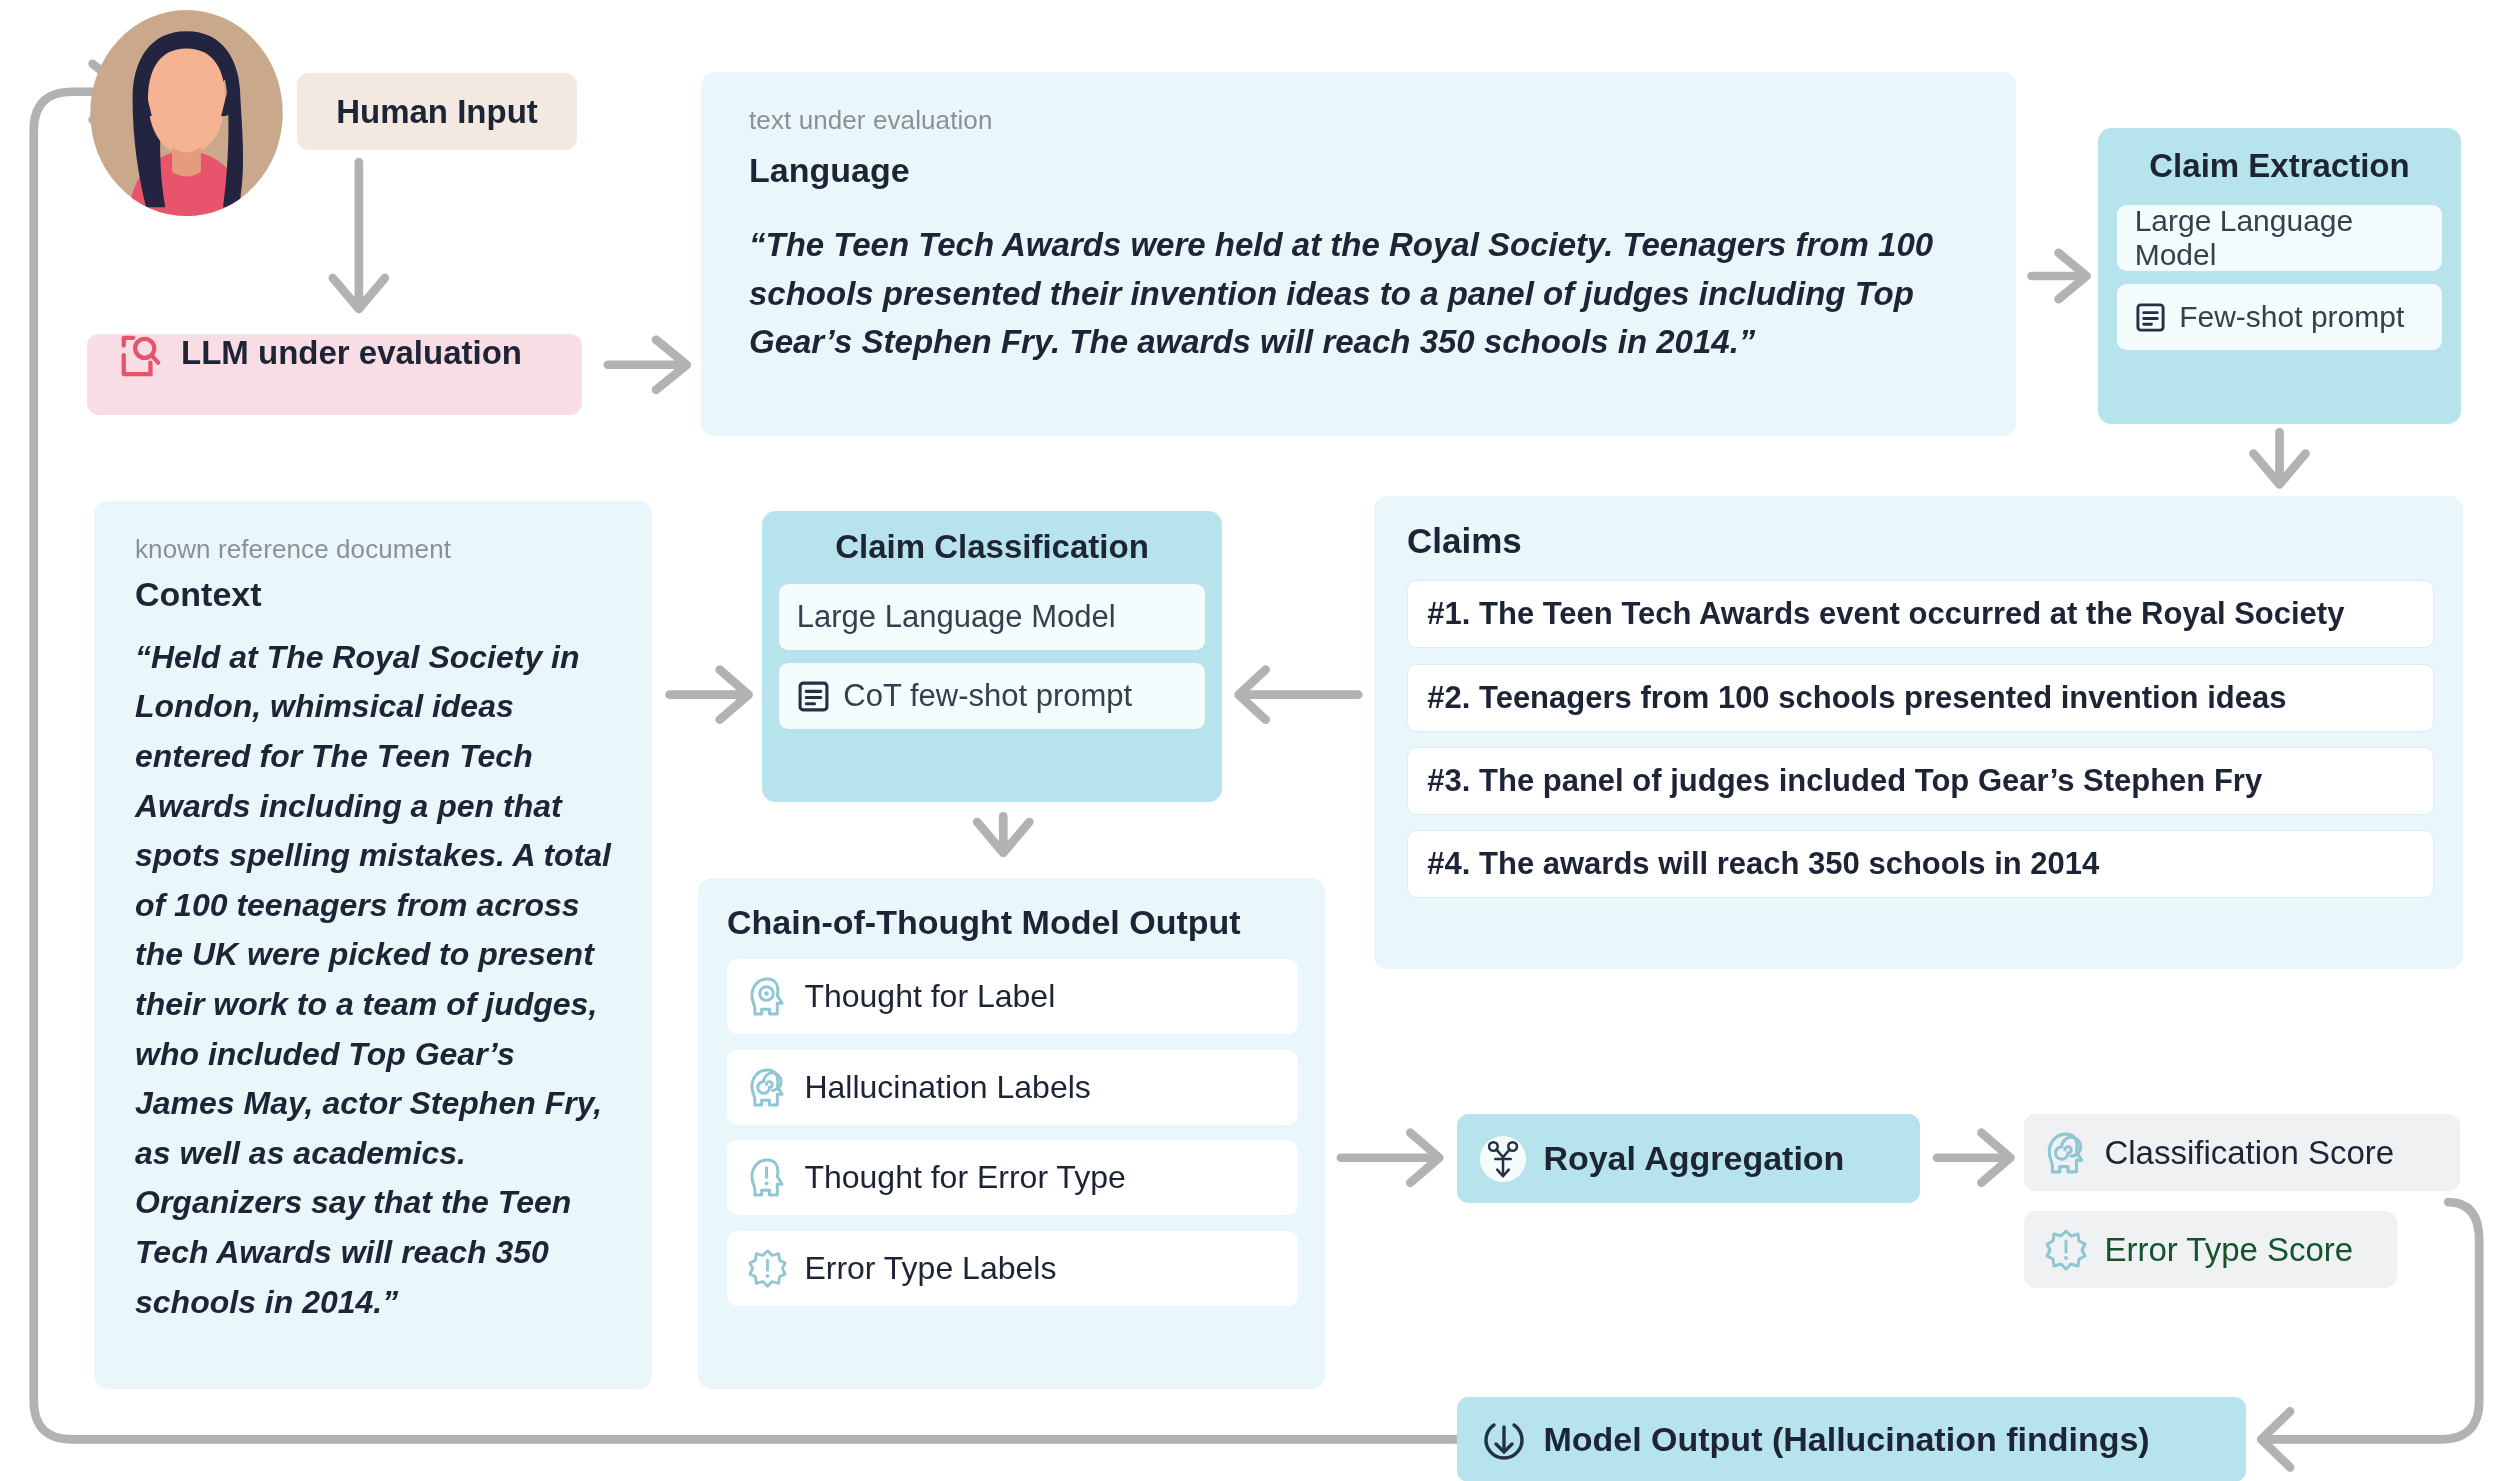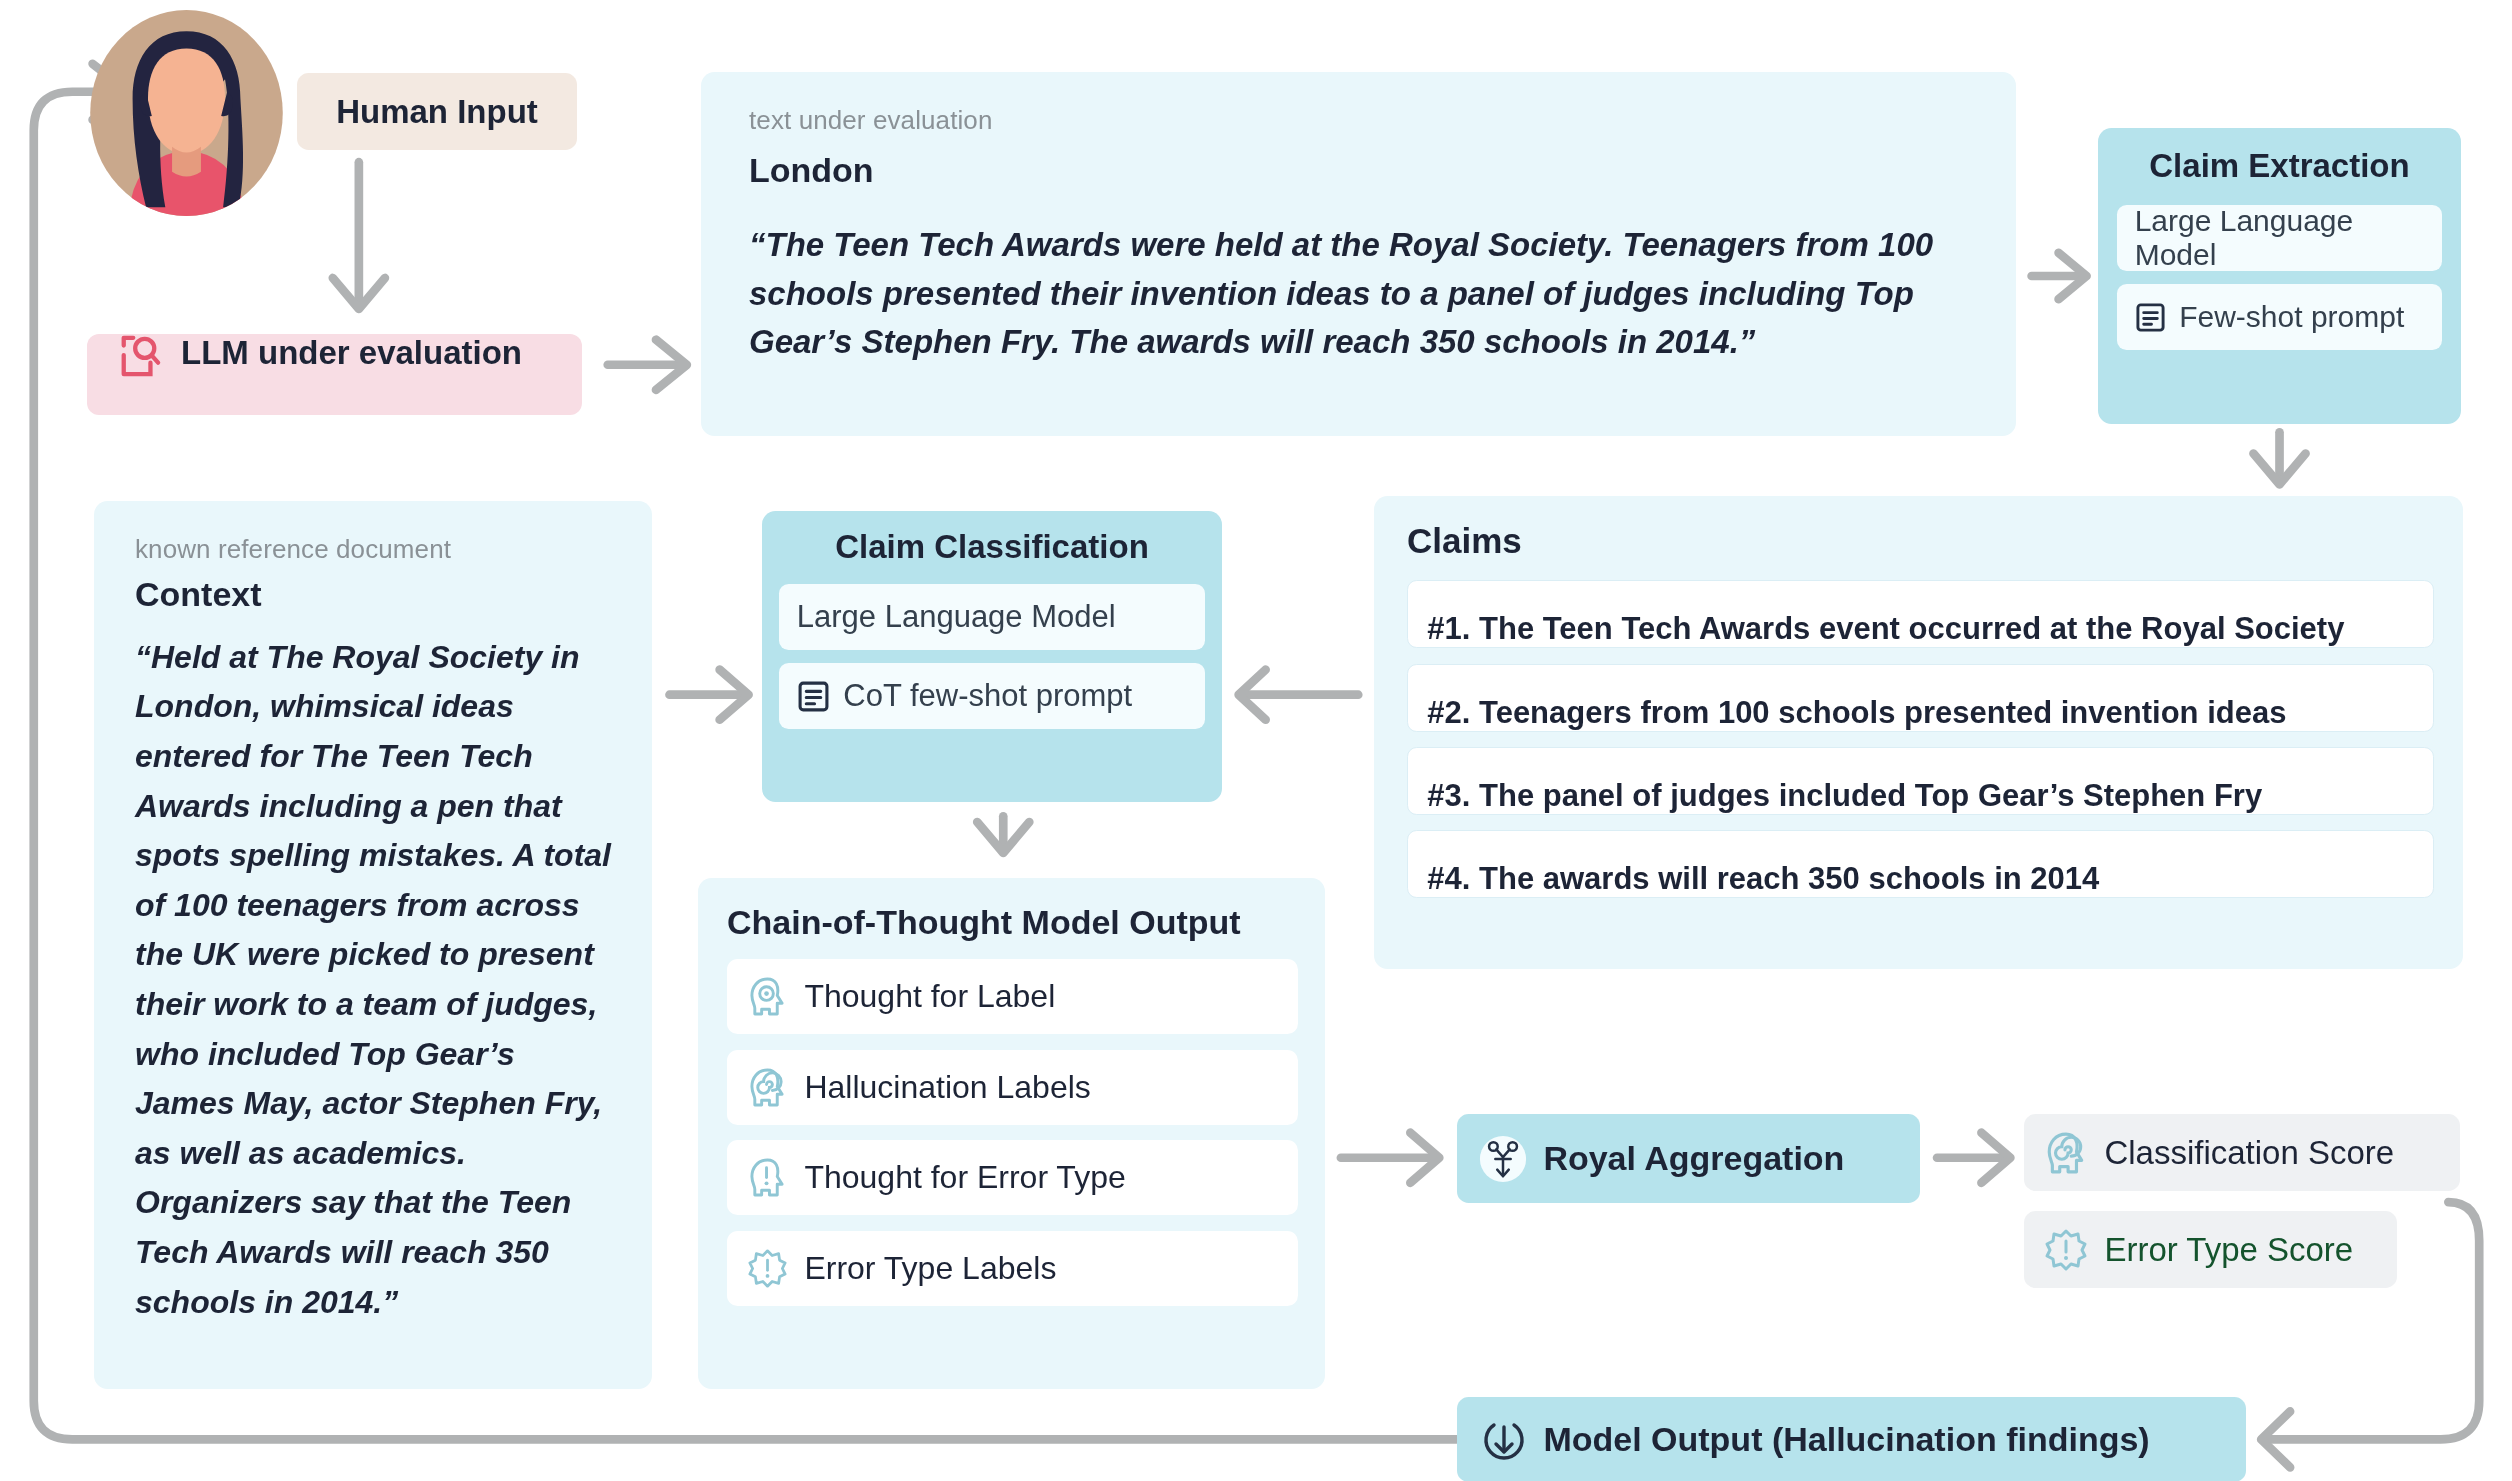--- a/index.html
+++ b/index.html
@@ -28,21 +28,21 @@
     display: flex;
     align-items: center;
     gap: 13.5px;
     padding: 0 17.4px;
   }
   .chip-plain {
     background: #ffffff;
     border: 1px solid #dbeef5;
     border-radius: 9.6px;
     display: flex;
-    align-items: flex-end;
+    align-items: center;
     padding: 0 19.3px;
   }
   .chip-grey {
     position: absolute;
     background: #eff1f3;
     border-radius: 11.6px;
     display: flex;
     align-items: center;
     gap: 17.4px;
     padding: 0 21px;
@@ -229,21 +229,21 @@
         <circle cx="28" cy="15" r="10" fill="none" stroke="#e4556d" stroke-width="4.5"></circle>
         <path d="M35 22 L42 30" stroke="#e4556d" stroke-width="4.5" stroke-linecap="round"></path>
       </svg>
     </span>
     <span>LLM under evaluation</span>
   </div>
 
   <div class="panel-light" id="response-panel">
     <div class="inner">
       <div class="lbl-small">text under evaluation</div>
-      <div class="lbl-bold" id="response-title">London</div>
+      <div class="lbl-bold" id="response-title">Language</div>
       <div class="body-italic" id="response-body">“The Teen Tech Awards were held at the Royal Society. Teenagers from 100 schools presented their invention ideas to a panel of judges including Top Gear’s Stephen Fry. The awards will reach 350 schools in 2014.”</div>
     </div>
   </div>
 
   <div class="panel-teal" id="claim-extraction">
     <div class="title">Claim Extraction</div>
     <div class="chip-white">
       <span>Large Language Model</span>
     </div>
     <div class="chip-white">

